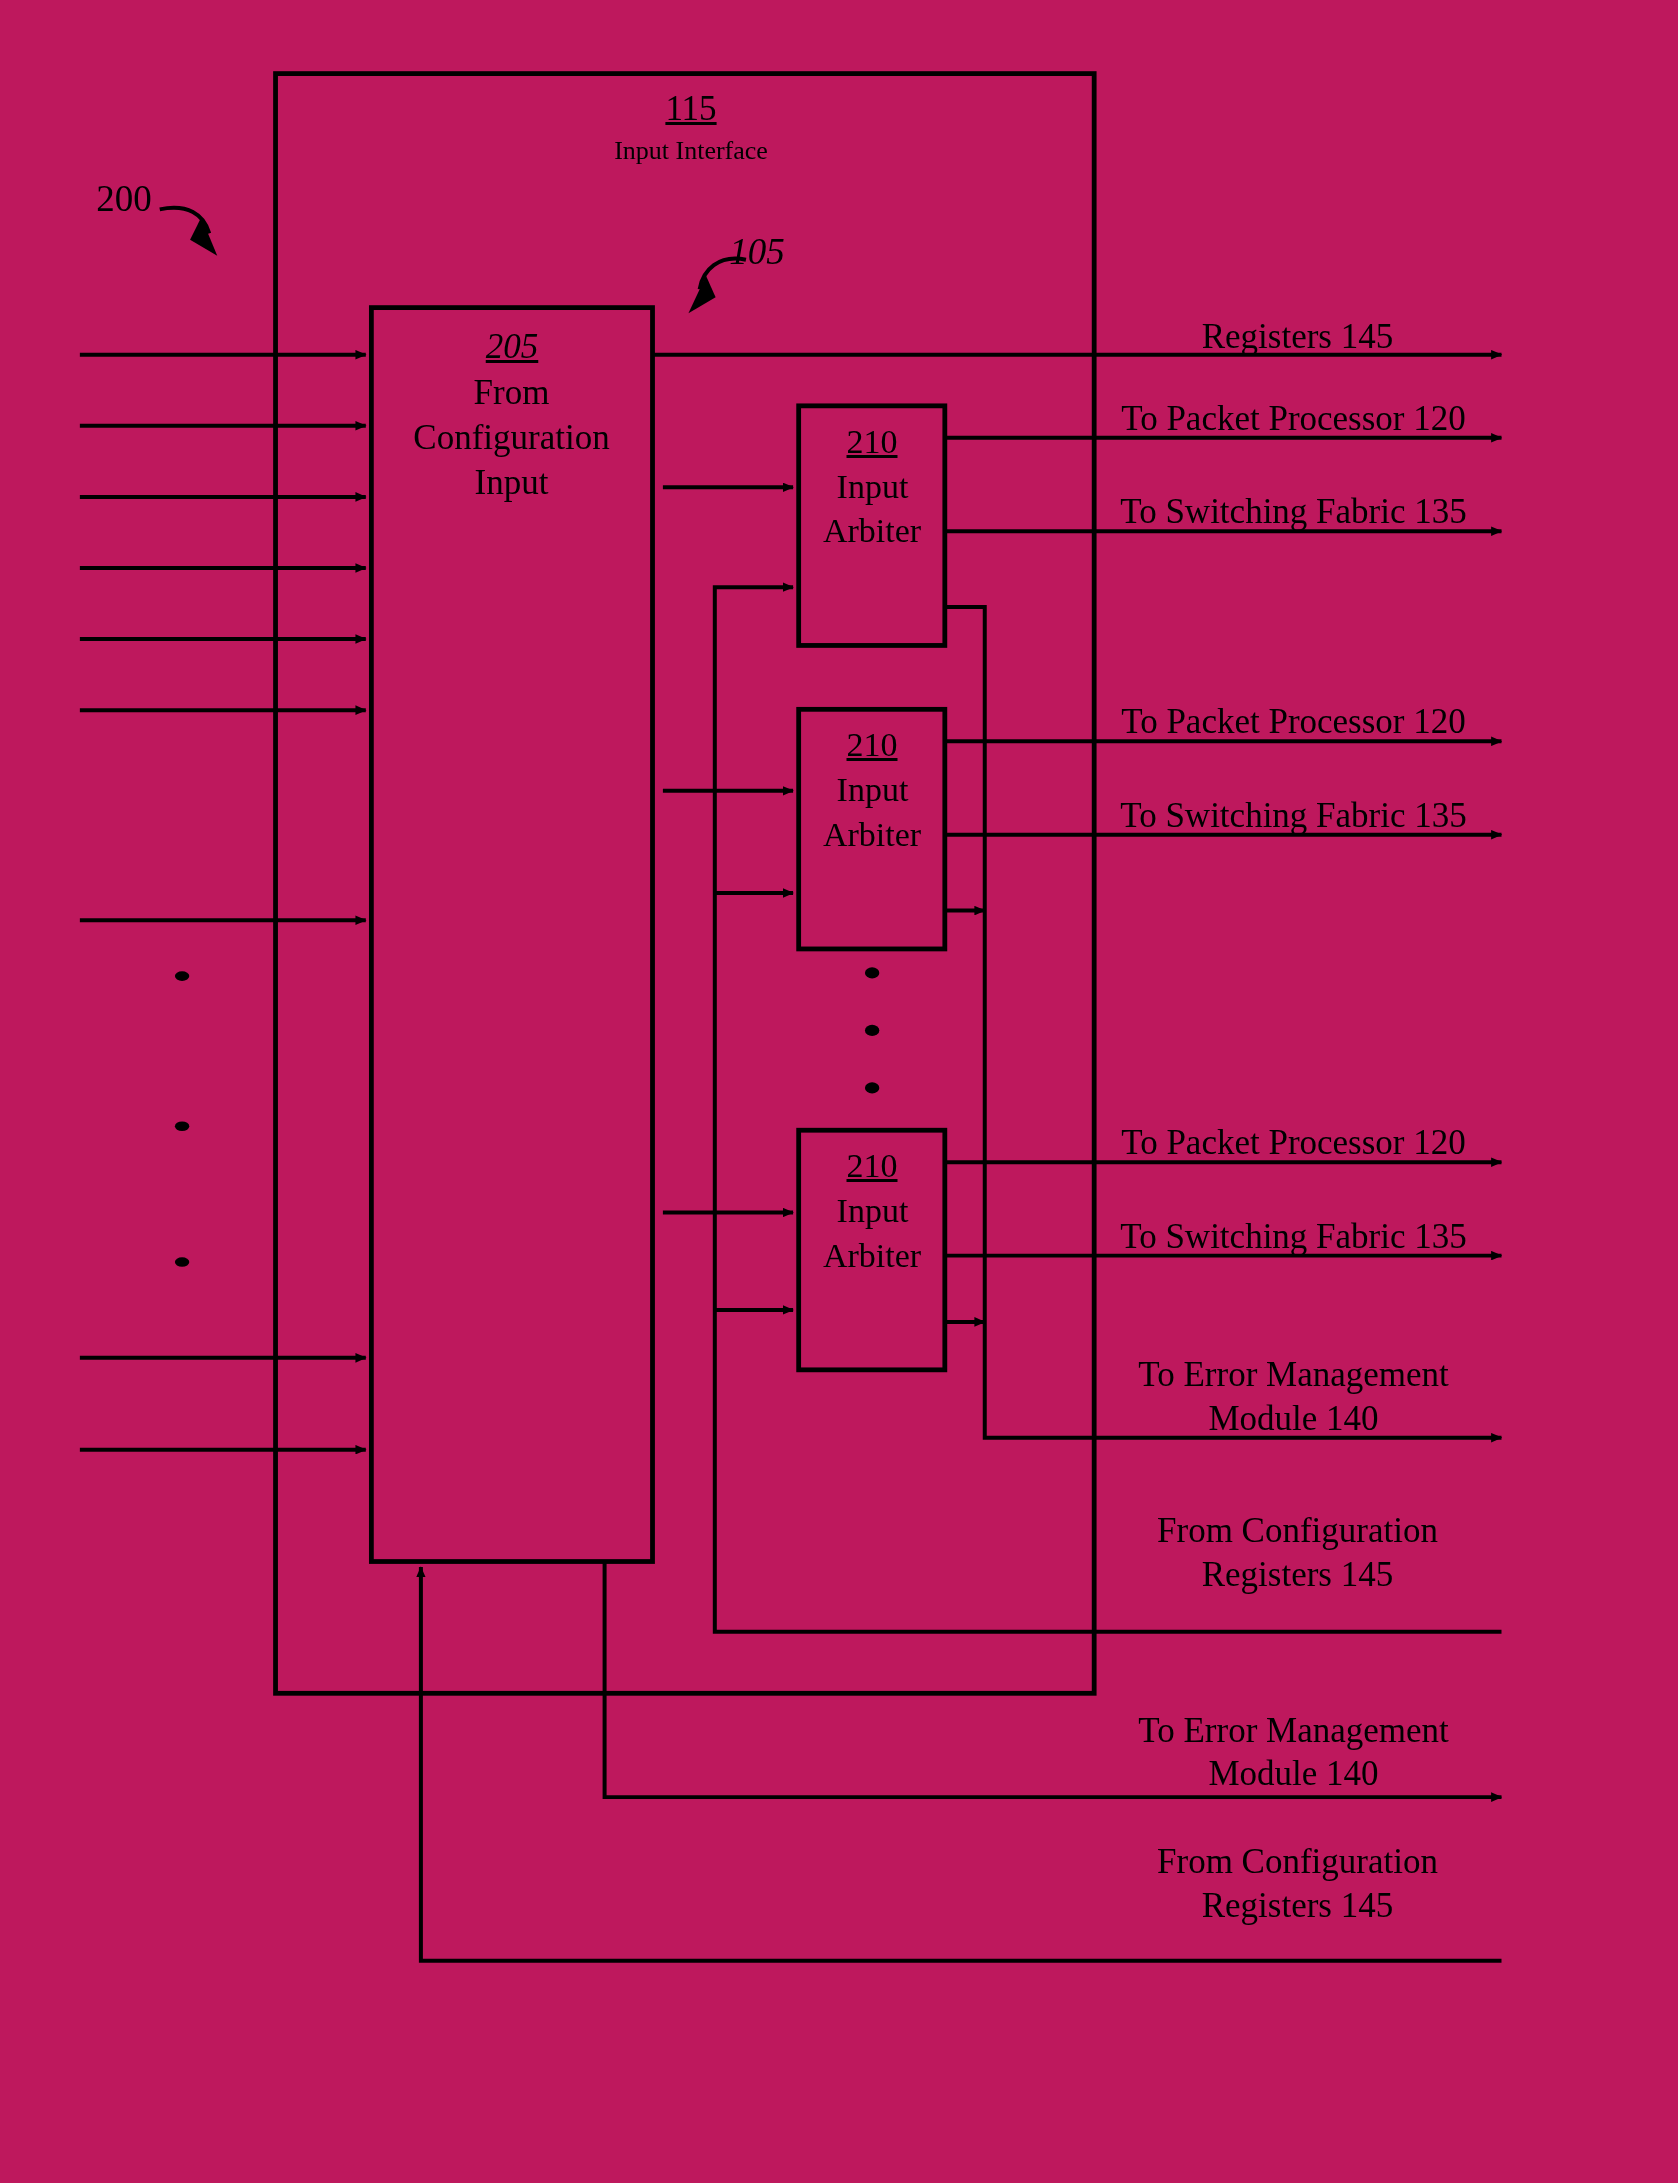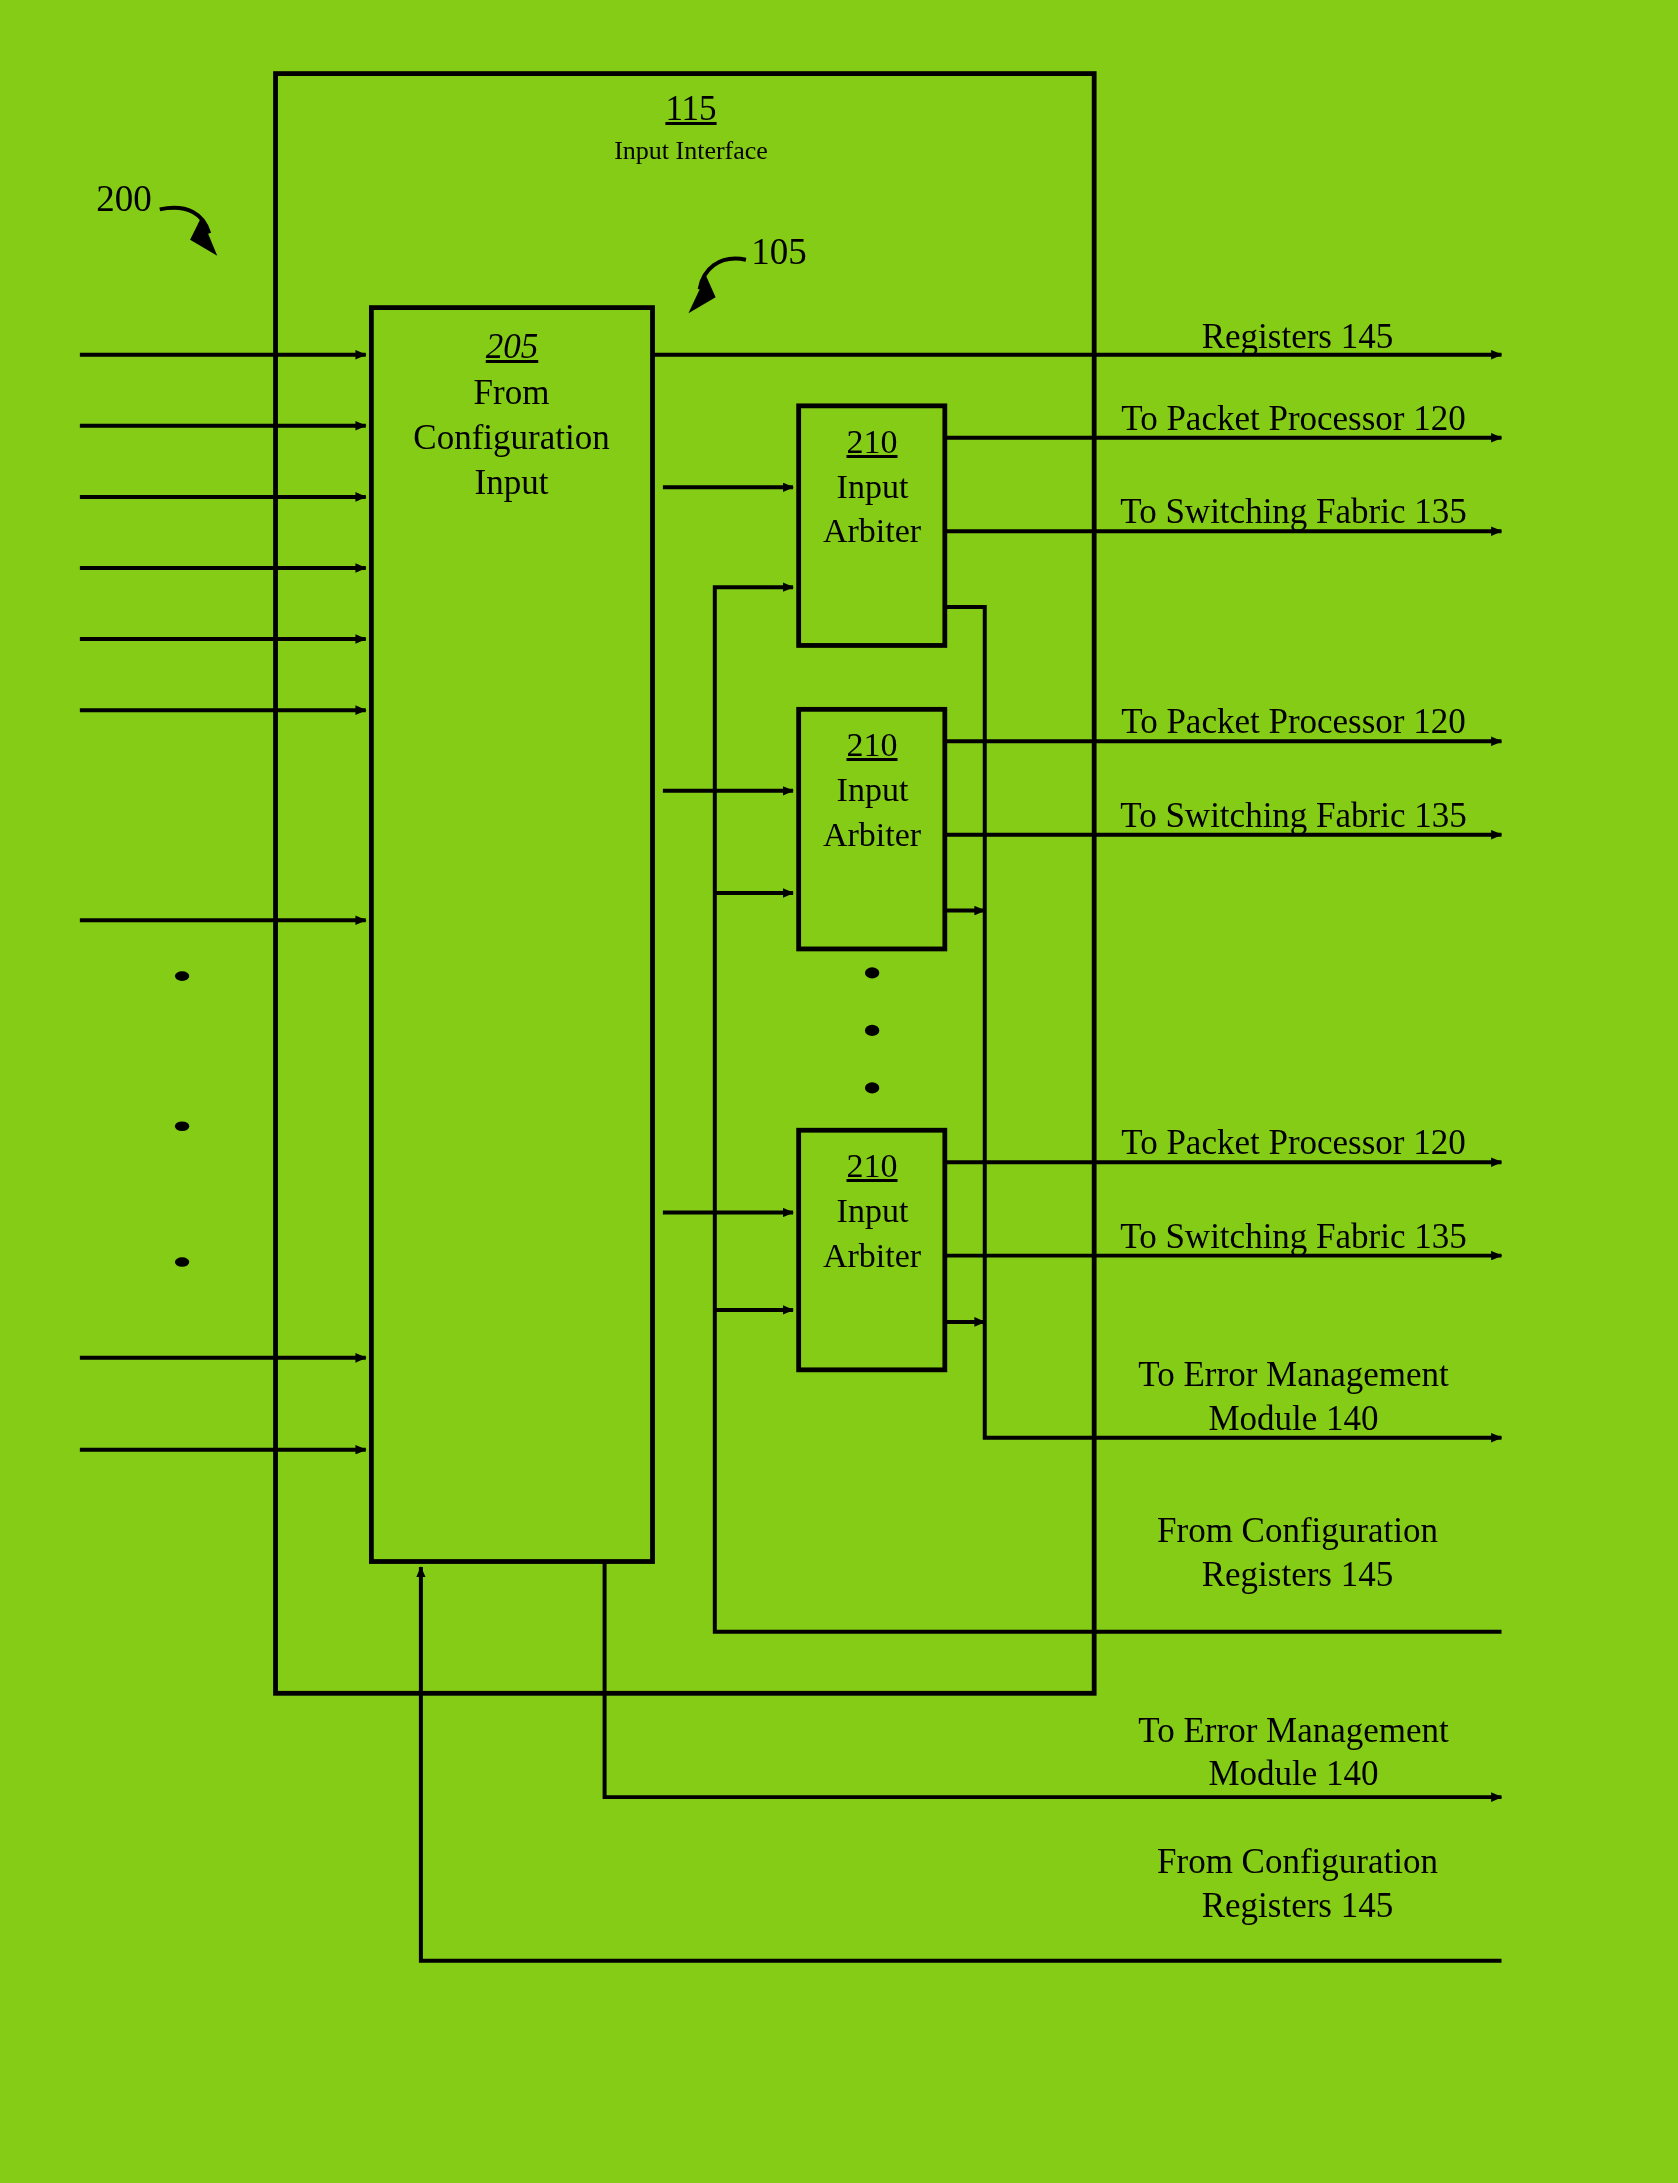--- a/index.html
+++ b/index.html
@@ -1,17 +1,17 @@
 <!DOCTYPE html>
 <html style="font-size:12.8px"><head>
 <meta charset="utf-8">
 <style>
   html,body{margin:0;padding:0;background:#fff;}
   body{width:1678px;height:2183px;font-family:"Liberation Serif",serif;color:#000;}
-  #fig{position:relative;width:1678px;height:2183px;background:#84cc16;}
+  #fig{position:relative;width:1678px;height:2183px;background:#be185d;}
   svg{position:absolute;left:0;top:0;width:1678px;height:2183px;}
   .lbl{position:absolute;font-family:"Liberation Serif",serif;color:#000;
        text-align:center;line-height:1.18;white-space:pre;}
   .num{text-decoration:underline;}
   .fig-cap{font-size:46px;letter-spacing:0.8px;}
 </style>
 </head>
 <body>
 
 <div id="fig">
@@ -92,21 +92,21 @@
       <ellipse cx="1092" cy="1290" rx="9" ry="7"></ellipse>
       <ellipse cx="1092" cy="1362" rx="9" ry="7"></ellipse>
     </g>
   </svg>
 
   <div class="lbl num" style="left:639px;top:88px;width:104px;font-size:35px;">115</div>
   <div class="lbl" style="left:587px;top:136px;width:208px;font-size:26px;">Input Interface</div>
 
   <div class="lbl" style="left:88px;top:177px;width:72px;font-size:37px;">200</div>
 
-  <div class="lbl" style="left:743px;top:230px;width:72px;font-size:37px;">105</div>
+  <div class="lbl" style="left:721px;top:230px;width:72px;font-size:37px;font-style:italic;">105</div>
 
   <div class="lbl num" style="left:460px;top:326px;width:104px;font-size:35px;font-style:italic;">205</div>
   <div class="lbl" style="left:415px;top:372px;width:193px;font-size:35px;">From</div>
   <div class="lbl" style="left:383px;top:417px;width:257px;font-size:35px;">Configuration</div>
   <div class="lbl" style="left:415px;top:462px;width:193px;font-size:35px;">Input</div>
 
   <div class="lbl num" style="left:820px;top:422px;width:104px;font-size:34px;">210</div>
   <div class="lbl" style="left:812px;top:467px;width:121px;font-size:34px;">Input</div>
   <div class="lbl" style="left:800px;top:511px;width:144px;font-size:34px;">Arbiter</div>
 

